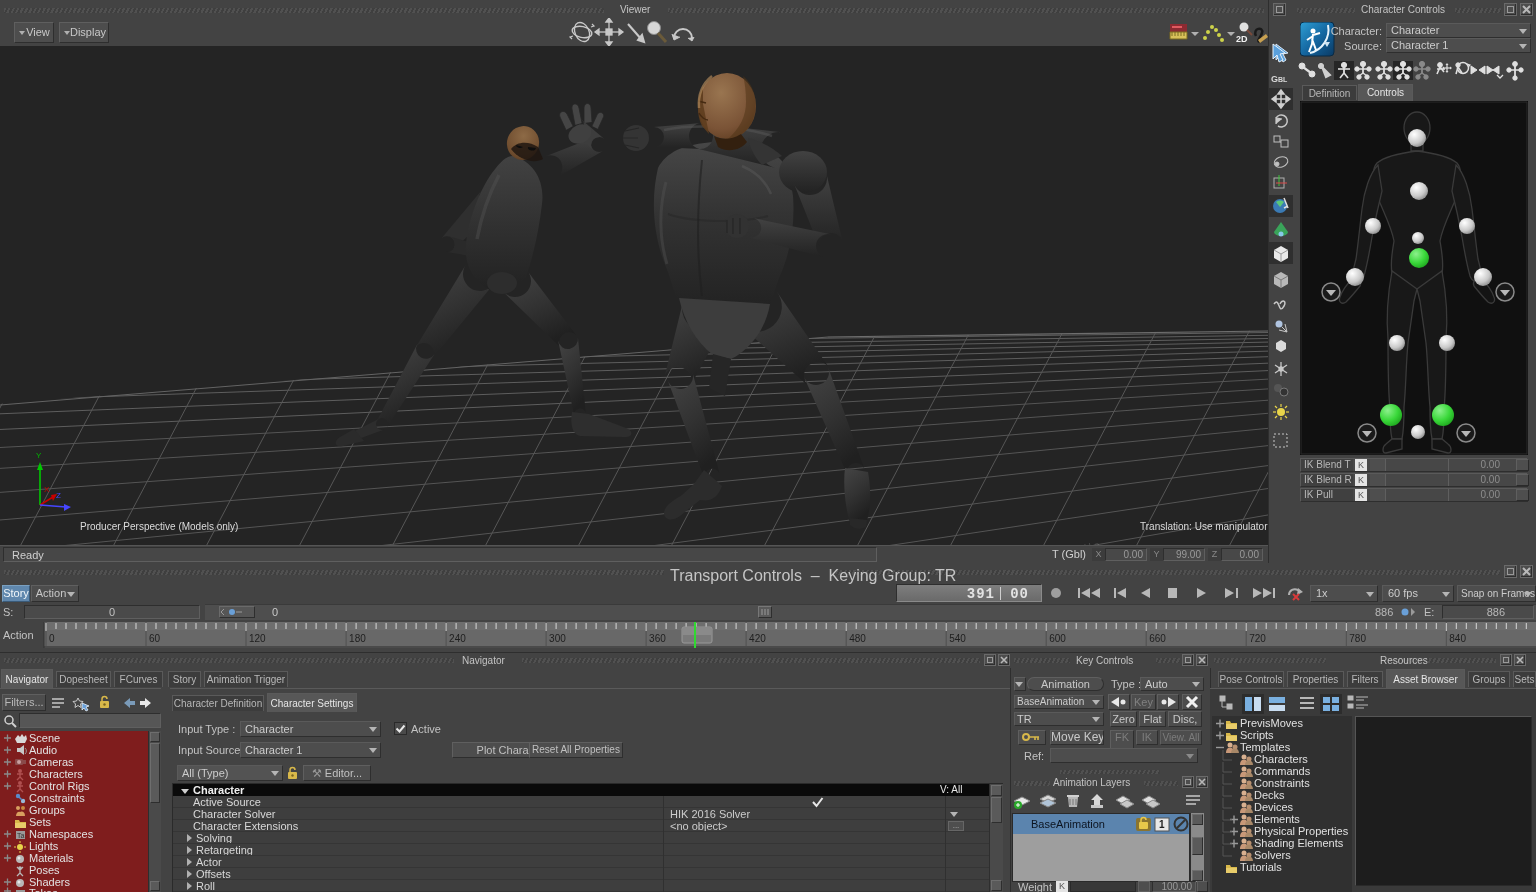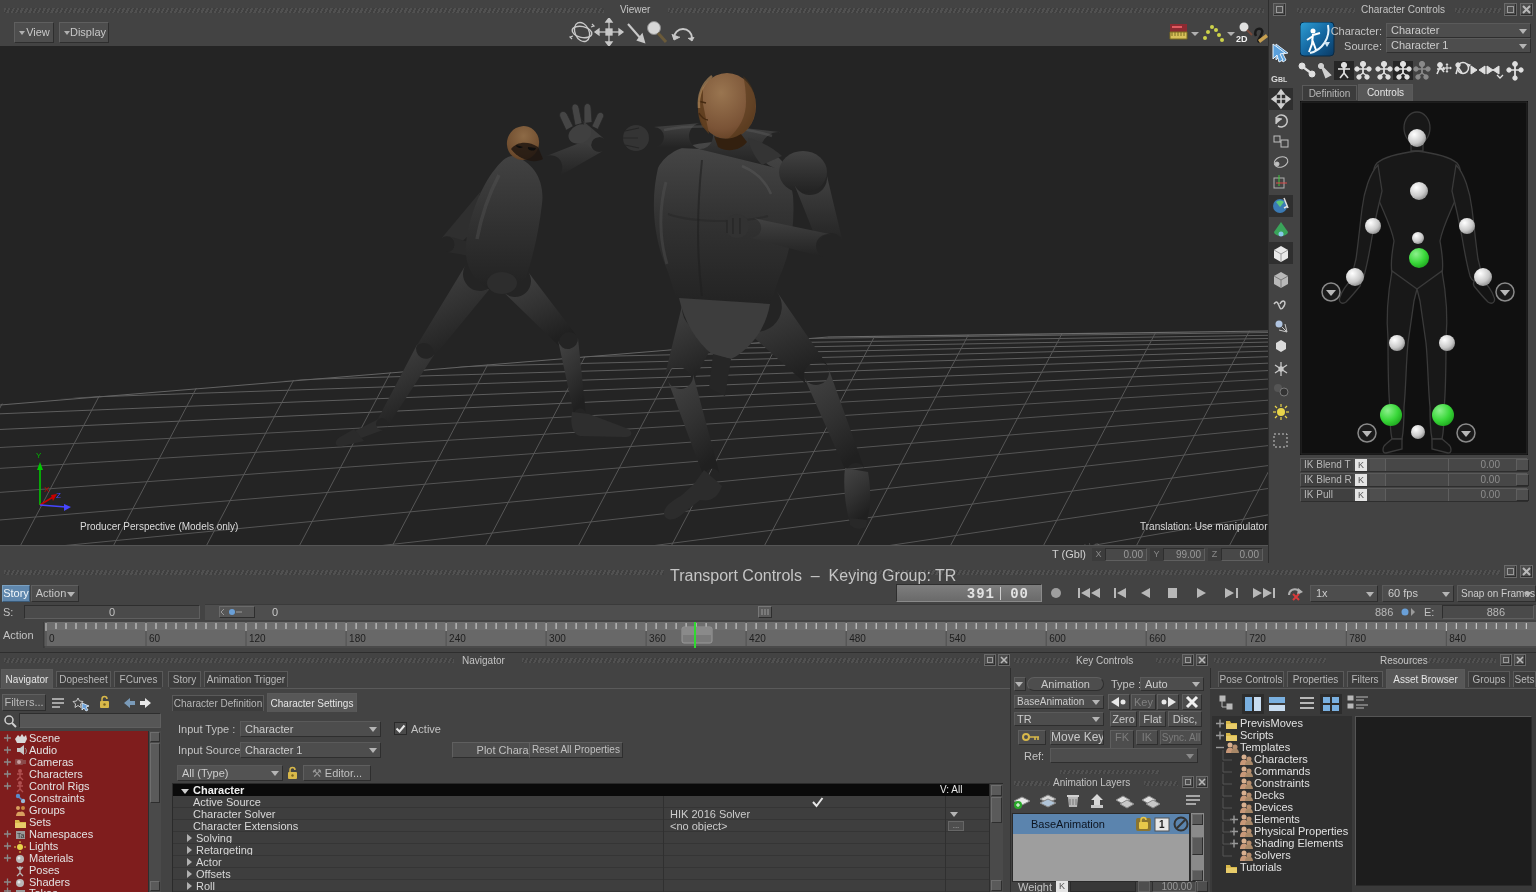--- a/index.html
+++ b/index.html
@@ -219,20 +219,21 @@
         <text x="44" y="446" fill="#c80000" font-size="8">X</text>
         <line x1="40" y1="459" x2="66" y2="461" stroke="#4646ff"></line>
         <path d="M64,458 L71,461 L64,465 Z" fill="#4646ff"></path>
         <text x="56" y="452" fill="#4646ff" font-size="8">Z</text>
       </g>
 <text x="80" y="484" fill="#dcdcdc" font-size="10">Producer Perspective (Models only)</text>
 <text x="1140" y="484" fill="#dcdcdc" font-size="10">Translation: Use manipulator</text>
 </svg>
 
 <div class="abs" style="left:0;top:545px;width:1268px;height:18px;background:#434343;border-top:1px solid #555;"></div>
+<div class="sunk" style="left:3px;top:547px;width:874px;height:15px;line-height:14px;background:#474747;"><span style="margin-left:8px;color:#cfcfcf;">Ready</span></div>
 <div class="lbl" style="left:1052px;top:548px;color:#d0d0d0;">T (Gbl)</div>
 <div class="abs" style="left:1092px;top:548px;width:13px;height:13px;background:#3c3c3c;color:#888;font-size:9px;text-align:center;line-height:13px;">X</div>
 <div class="sunk" style="left:1105px;top:548px;width:42px;height:13px;line-height:12px;font-size:10px;color:#9a9a9a;text-align:right;background:#484848;"><span style="margin-right:3px;">0.00</span></div>
 <div class="abs" style="left:1150px;top:548px;width:13px;height:13px;background:#3c3c3c;color:#888;font-size:9px;text-align:center;line-height:13px;">Y</div>
 <div class="sunk" style="left:1163px;top:548px;width:42px;height:13px;line-height:12px;font-size:10px;color:#9a9a9a;text-align:right;background:#484848;"><span style="margin-right:3px;">99.00</span></div>
 <div class="abs" style="left:1208px;top:548px;width:13px;height:13px;background:#3c3c3c;color:#888;font-size:9px;text-align:center;line-height:13px;">Z</div>
 <div class="sunk" style="left:1221px;top:548px;width:42px;height:13px;line-height:12px;font-size:10px;color:#9a9a9a;text-align:right;background:#484848;"><span style="margin-right:3px;">0.00</span></div>
 
 <div class="abs" style="left:1268px;top:0;width:27px;height:563px;background:#434343;border-left:1px solid #2e2e2e;"></div>
 <div class="wbtn" style="left:1273px;top:3px;"></div>
@@ -951,21 +952,21 @@
 <div class="btn" style="left:1110px;top:711px;width:27px;height:16px;line-height:14px;">Zero</div>
 <div class="btn" style="left:1139px;top:711px;width:27px;height:16px;line-height:14px;">Flat</div>
 <div class="btn" style="left:1168px;top:711px;width:34px;height:16px;line-height:14px;">Disc,</div>
 <div class="btn" style="left:1018px;top:730px;width:28px;height:15px;"><svg width="26" height="13" viewBox="0 0 26 13">
         <circle cx="7" cy="6" r="3" fill="none" stroke="#d8b84a" stroke-width="2"></circle>
         <path d="M10,6 h10 M16,6 v3 M19,6 v3" stroke="#d8b84a" stroke-width="1.6"></path>
       </svg></div>
 <div class="btn" style="left:1050px;top:730px;width:54px;height:15px;line-height:13px;font-size:12px;">Move Keys</div>
 <div class="btn" style="left:1110px;top:730px;width:24px;height:27px;line-height:13px;color:#7c7c7c;">FK</div>
 <div class="btn" style="left:1136px;top:730px;width:22px;height:15px;line-height:13px;color:#7c7c7c;">IK</div>
-<div class="btn" style="left:1160px;top:730px;width:42px;height:15px;line-height:13px;color:#7c7c7c;font-size:10px;">Sync. All</div>
+<div class="btn" style="left:1160px;top:730px;width:42px;height:15px;line-height:13px;color:#7c7c7c;font-size:10px;">View. All</div>
 <div class="lbl" style="left:1024px;top:750px;">Ref:</div>
 <div class="combo" style="left:1050px;top:748px;width:148px;height:15px;">
       <span class="arr" style="border-top-color:#8a8a8a;"></span>
     </div>
 <div class="hstrip" style="left:1060px;top:770px;width:100px;height:4px;"></div>
 <div class="hstrip" style="left:1014px;top:781px;width:36px;"></div>
 <div class="hstrip" style="left:1144px;top:781px;width:34px;"></div>
 <div class="lbl" style="left:1053px;top:777px;font-size:10px;">Animation Layers</div>
 <div class="wbtn" style="left:1182px;top:776px;width:12px;height:12px;"></div>
 <div class="wbtn x" style="left:1196px;top:776px;width:12px;height:12px;"><svg width="10" height="10" viewBox="0 0 10 10">

